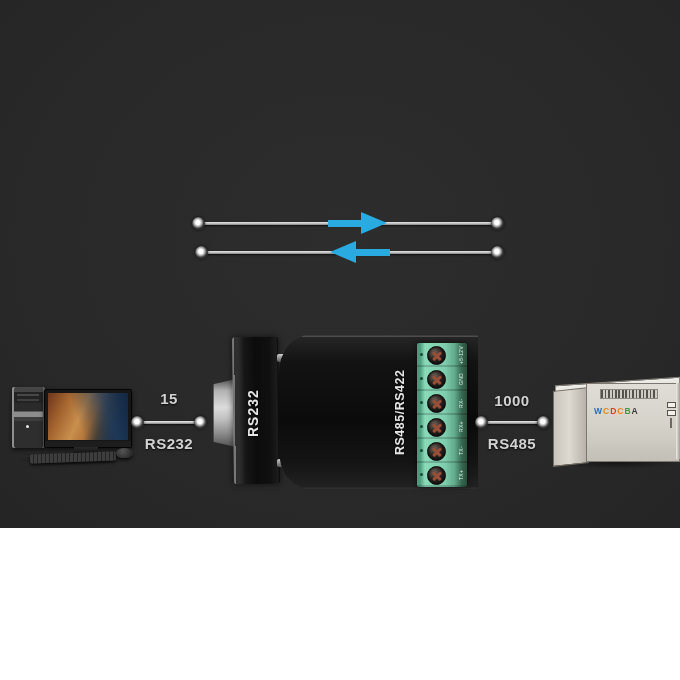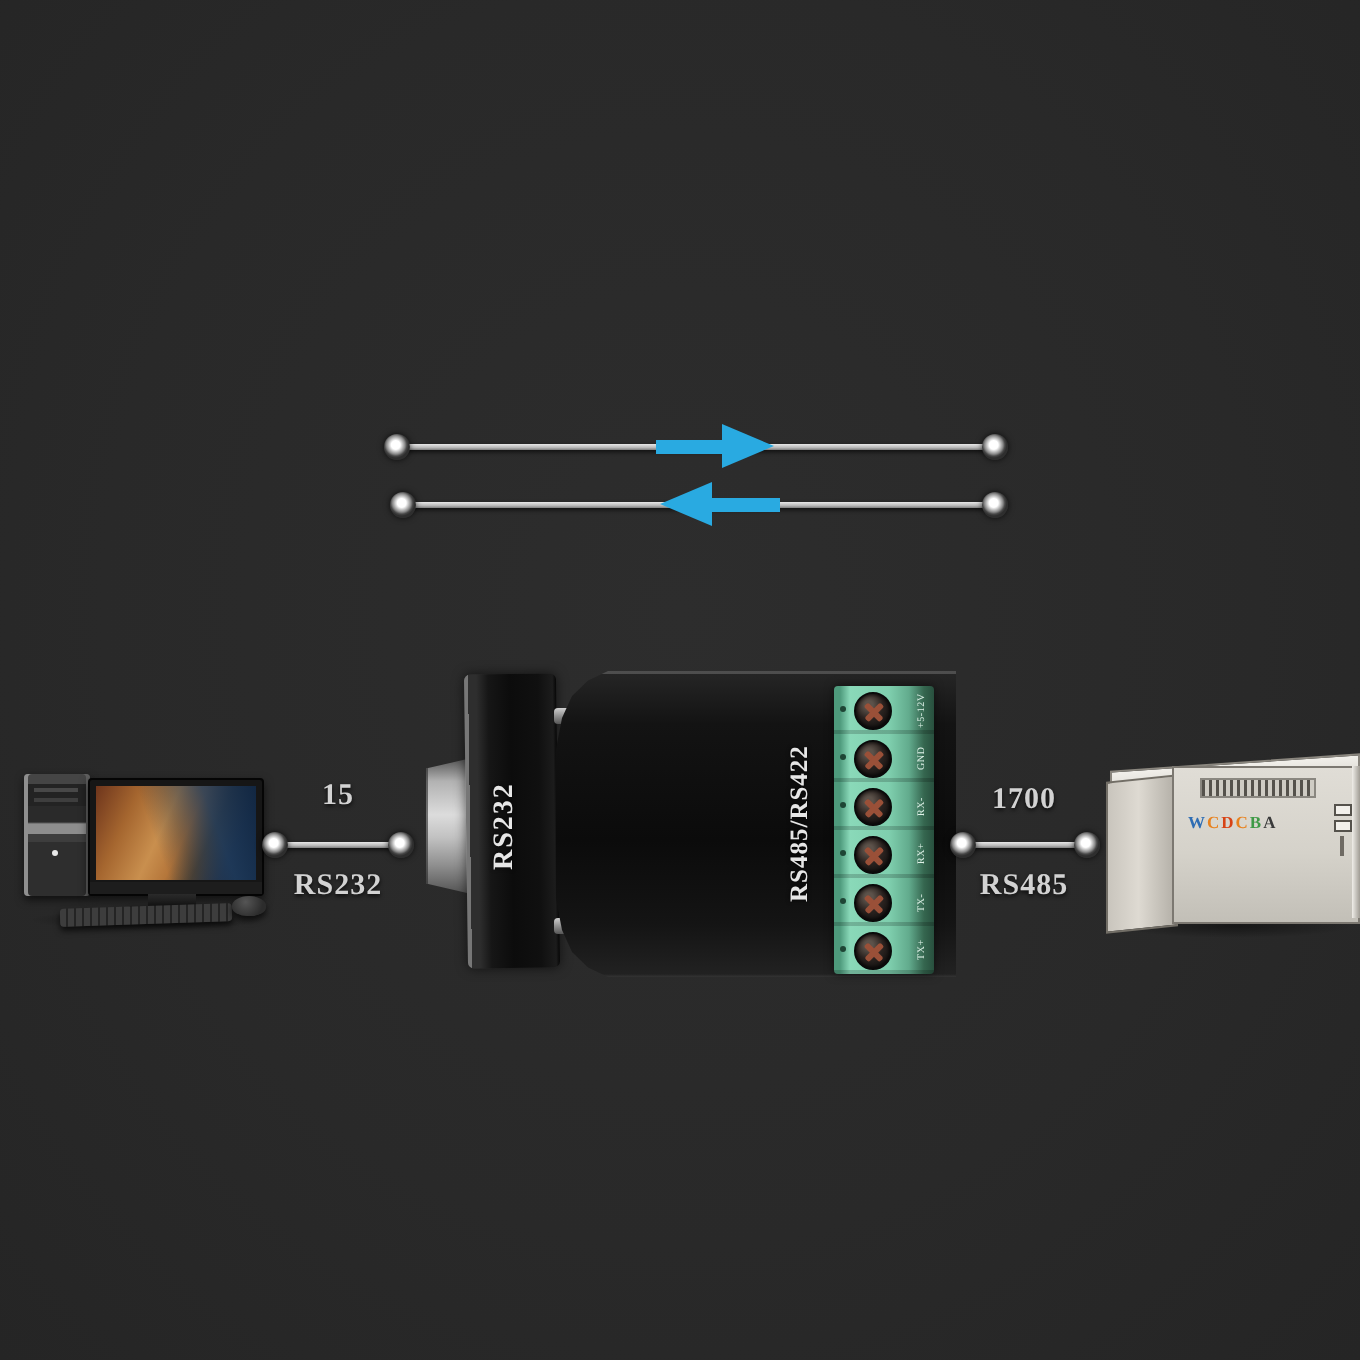--- a/index.html
+++ b/index.html
@@ -1,19 +1,19 @@
 <!DOCTYPE html>
 <html><head>
 <meta charset="utf-8">
 <style>
   html,body{margin:0;padding:0;}
   .scene{
-    position:relative;width:680px;height:680px;overflow:hidden;
+    position:relative;width:680px;height:528px;overflow:hidden;
     background:radial-gradient(ellipse at 50% 45%, #2d2d2d 0%, #292929 60%, #252525 100%);
-    font-family:Liberation Serif, serif;
+    font-family:Liberation Sans, sans-serif;
   }
 
   
   .wire{position:absolute;height:3px;background:linear-gradient(180deg,#e8e8e8,#b8b8b8 60%,#7d7d7d);box-shadow:0 1px 2px rgba(0,0,0,.65);}
   .node{position:absolute;width:13px;height:13px;border-radius:50%;
     background:radial-gradient(circle at 45% 42%, #ffffff 0 2.2px, #cfcfcf 3.2px, #8a8a8a 4.6px, #474747 5.6px, #2e2e2e 6.5px);
     box-shadow:0 0 3px rgba(0,0,0,.7);}
   .arrow{position:absolute;}
   .arrow .tail{position:absolute;height:7px;}
   .arrow .headR{position:absolute;width:0;height:0;border-top:11px solid transparent;border-bottom:11px solid transparent;}
@@ -179,21 +179,21 @@
         <span class="pinlabel">TX-</span>
       </div>
       <div class="trow">
         <span class="tdot"></span>
         <span class="tscrew"></span>
         <span class="pinlabel">TX+</span>
       </div>
     </div>
   </div>
 
-  <div class="linklabel" style="left:477px;top:392px;width:70px;">1700</div>
+  <div class="linklabel" style="left:477px;top:392px;width:70px;">1000</div>
   <div class="wire" style="left:481px;top:421px;width:62px;"></div>
   <div class="node" style="left:475px;top:416px;"></div>
   <div class="node" style="left:537px;top:416px;"></div>
   <div class="linklabel" style="left:473px;top:435px;width:78px;">RS485</div>
 
   <div class="device">
     <div class="devshadow" style="left:4px;top:86px;width:120px;height:12px;"></div>
     <div class="d-top"></div>
     <div class="d-side"></div>
     <div class="d-front">

